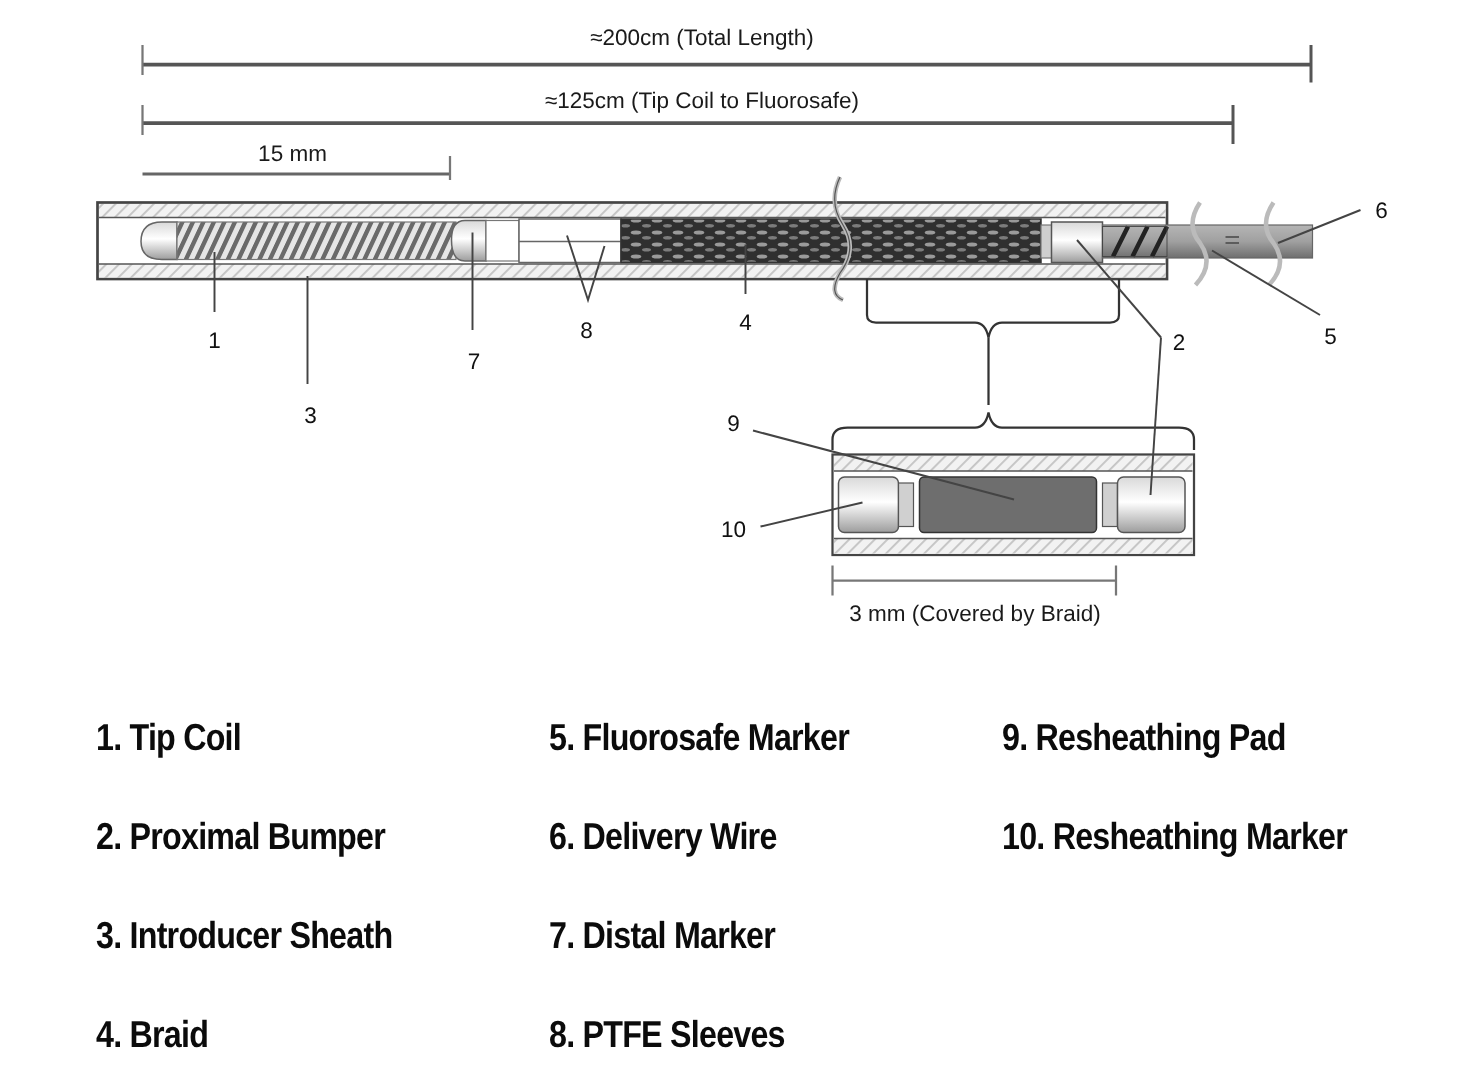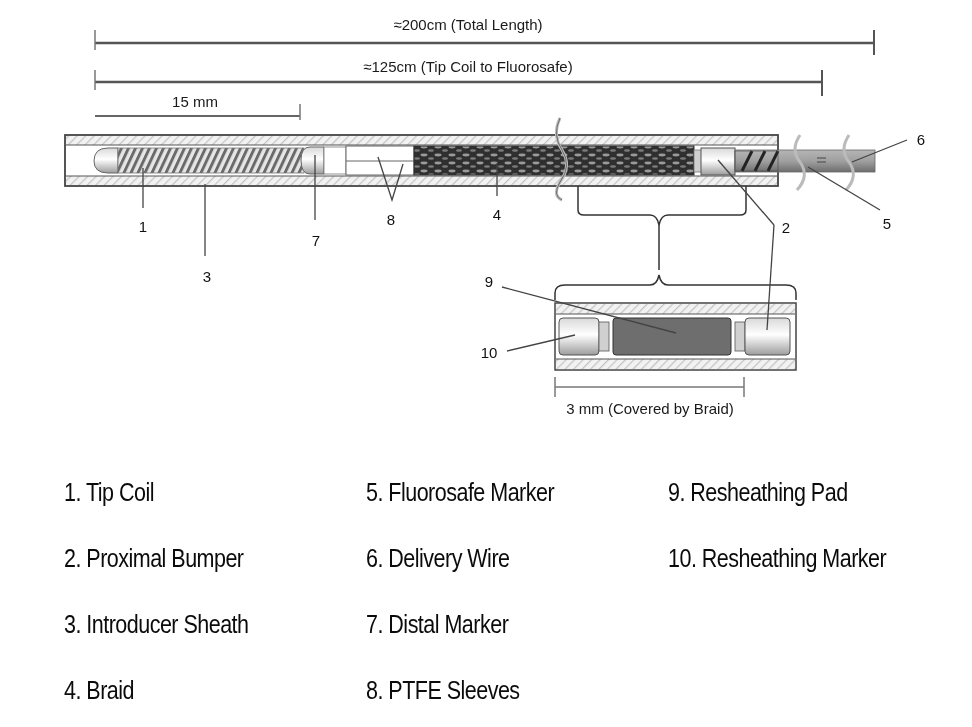--- a/index.html
+++ b/index.html
@@ -1,21 +1,21 @@
 <!DOCTYPE html>
 <html><head>
 <meta charset="utf-8">
 <style>
   html, body { margin: 0; padding: 0; background: #ffffff; }
   body { width: 972px; height: 727px; position: relative; overflow: hidden;
          font-family: "Liberation Sans", sans-serif; color: #111; }
   svg { position: absolute; left: 0; top: 0; }
   .dim-text { font-family: "Liberation Sans", sans-serif; font-size: 15px; fill: #1a1a1a; }
   .callout { font-family: "Liberation Sans", sans-serif; font-size: 15px; fill: #111; }
-  .legend { position: absolute; left: 0; top: 0; width: 972px; height: 727px; pointer-events: none; }
+  .legend { position: absolute; left: 0; top: 0; width: 972px; height: 727px; pointer-events: none; font-weight: bold; }
   .legend-item { position: absolute; font-family: "Liberation Sans Narrow", "Liberation Sans", sans-serif;
                  font-size: 25px; color: #0b0b0b; letter-spacing: -0.6px; transform: scaleX(0.86);
                  transform-origin: left center; white-space: nowrap; }
 </style>
 </head>
 <body>
 
 <svg width="972" height="727" viewBox="0 0 972 727">
   <defs>
     <pattern id="hatch" width="6" height="6" patternUnits="userSpaceOnUse" patternTransform="rotate(45)">

